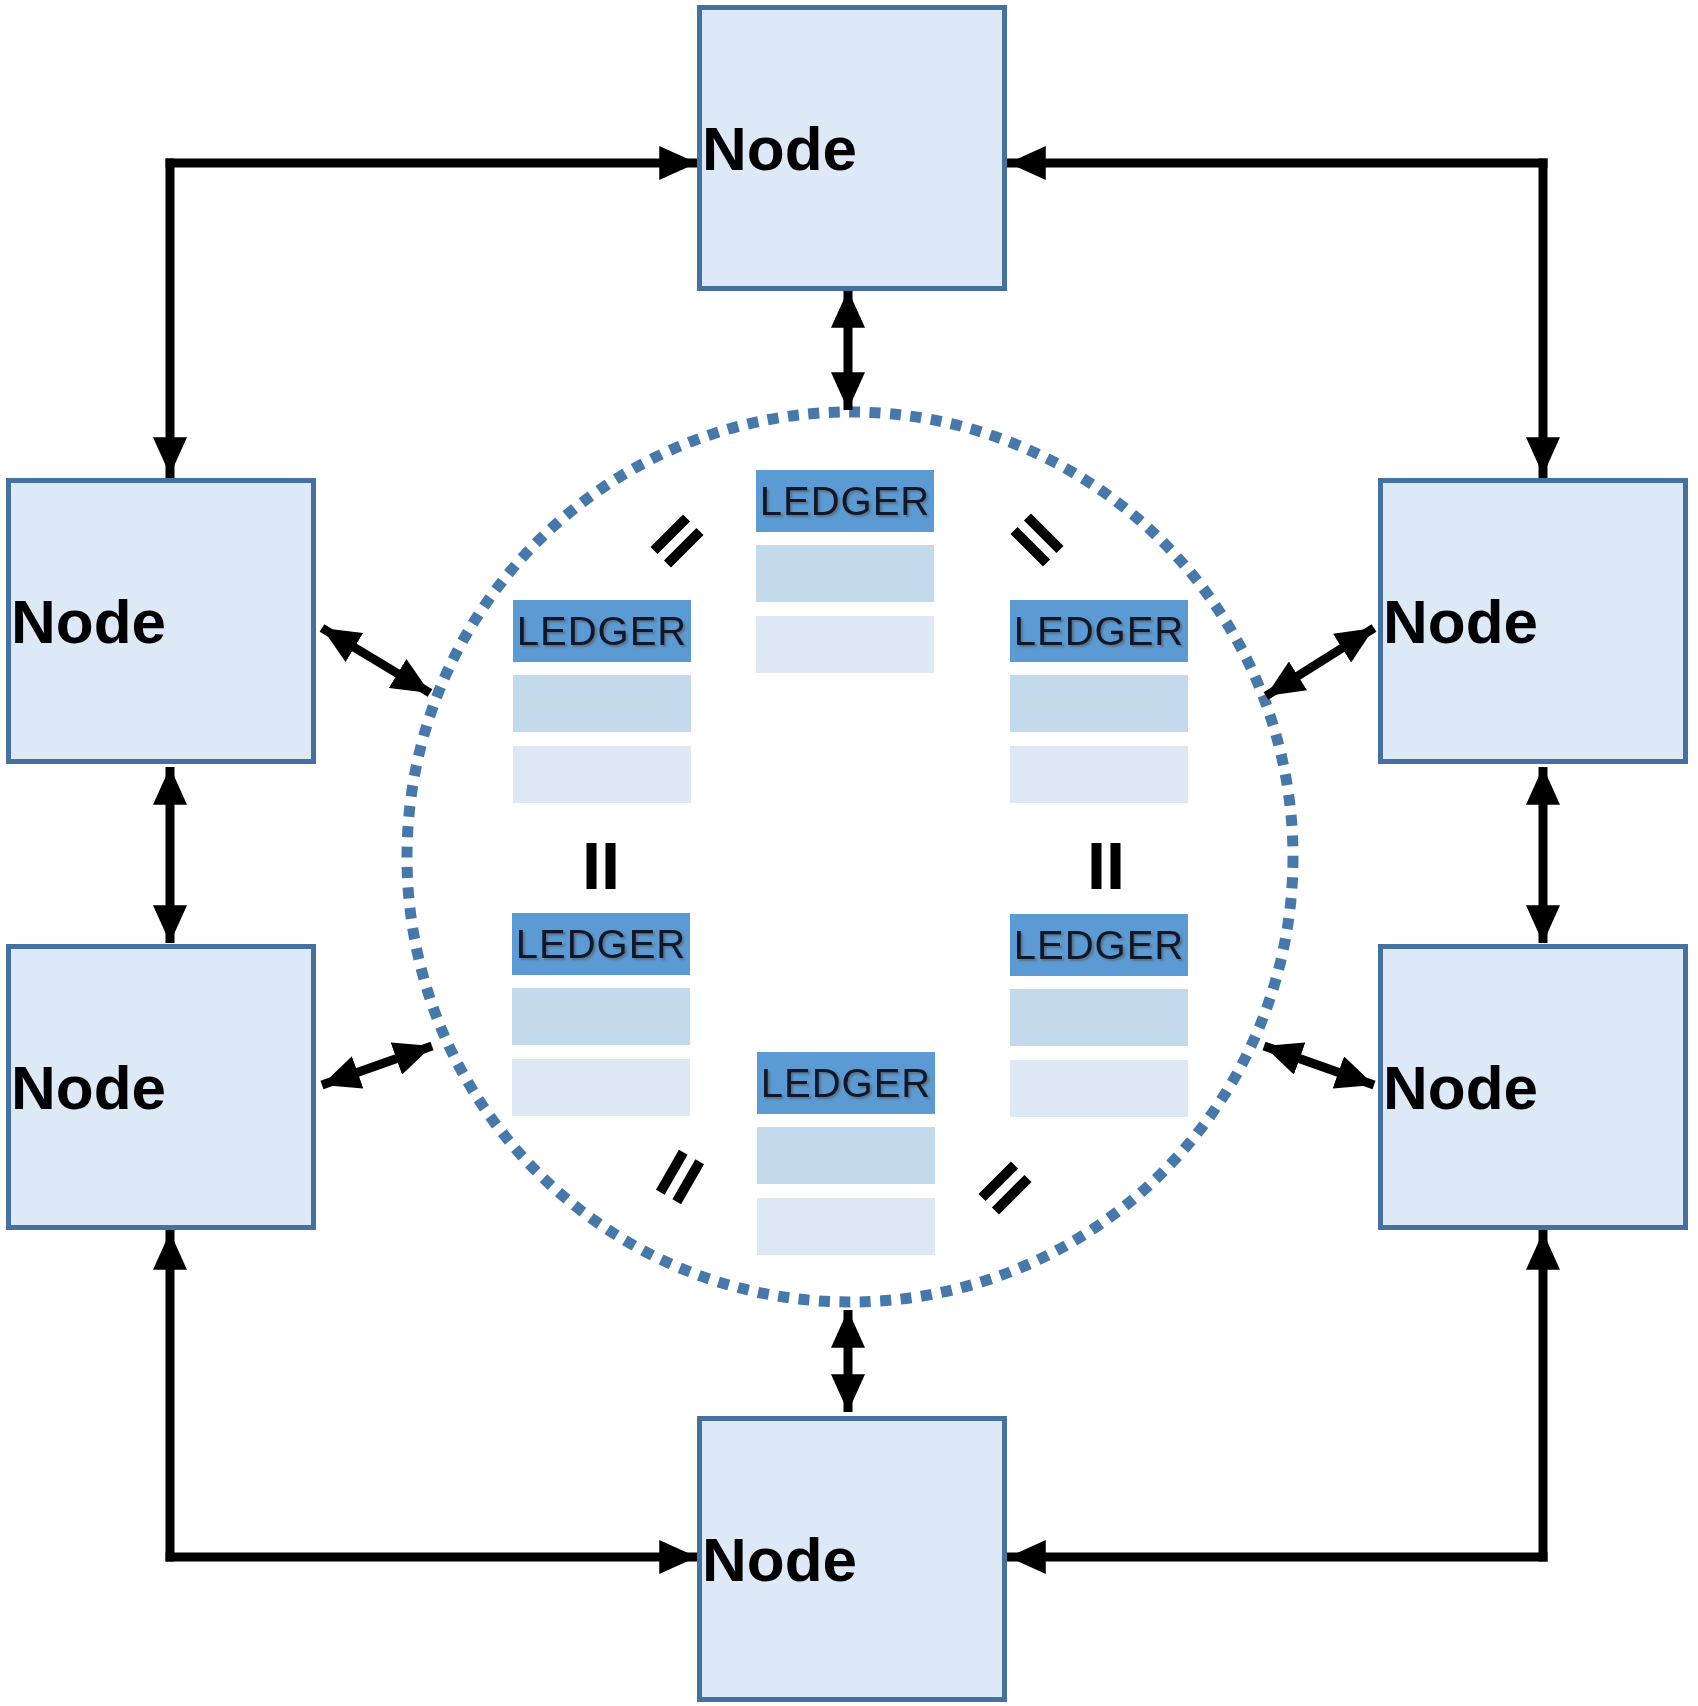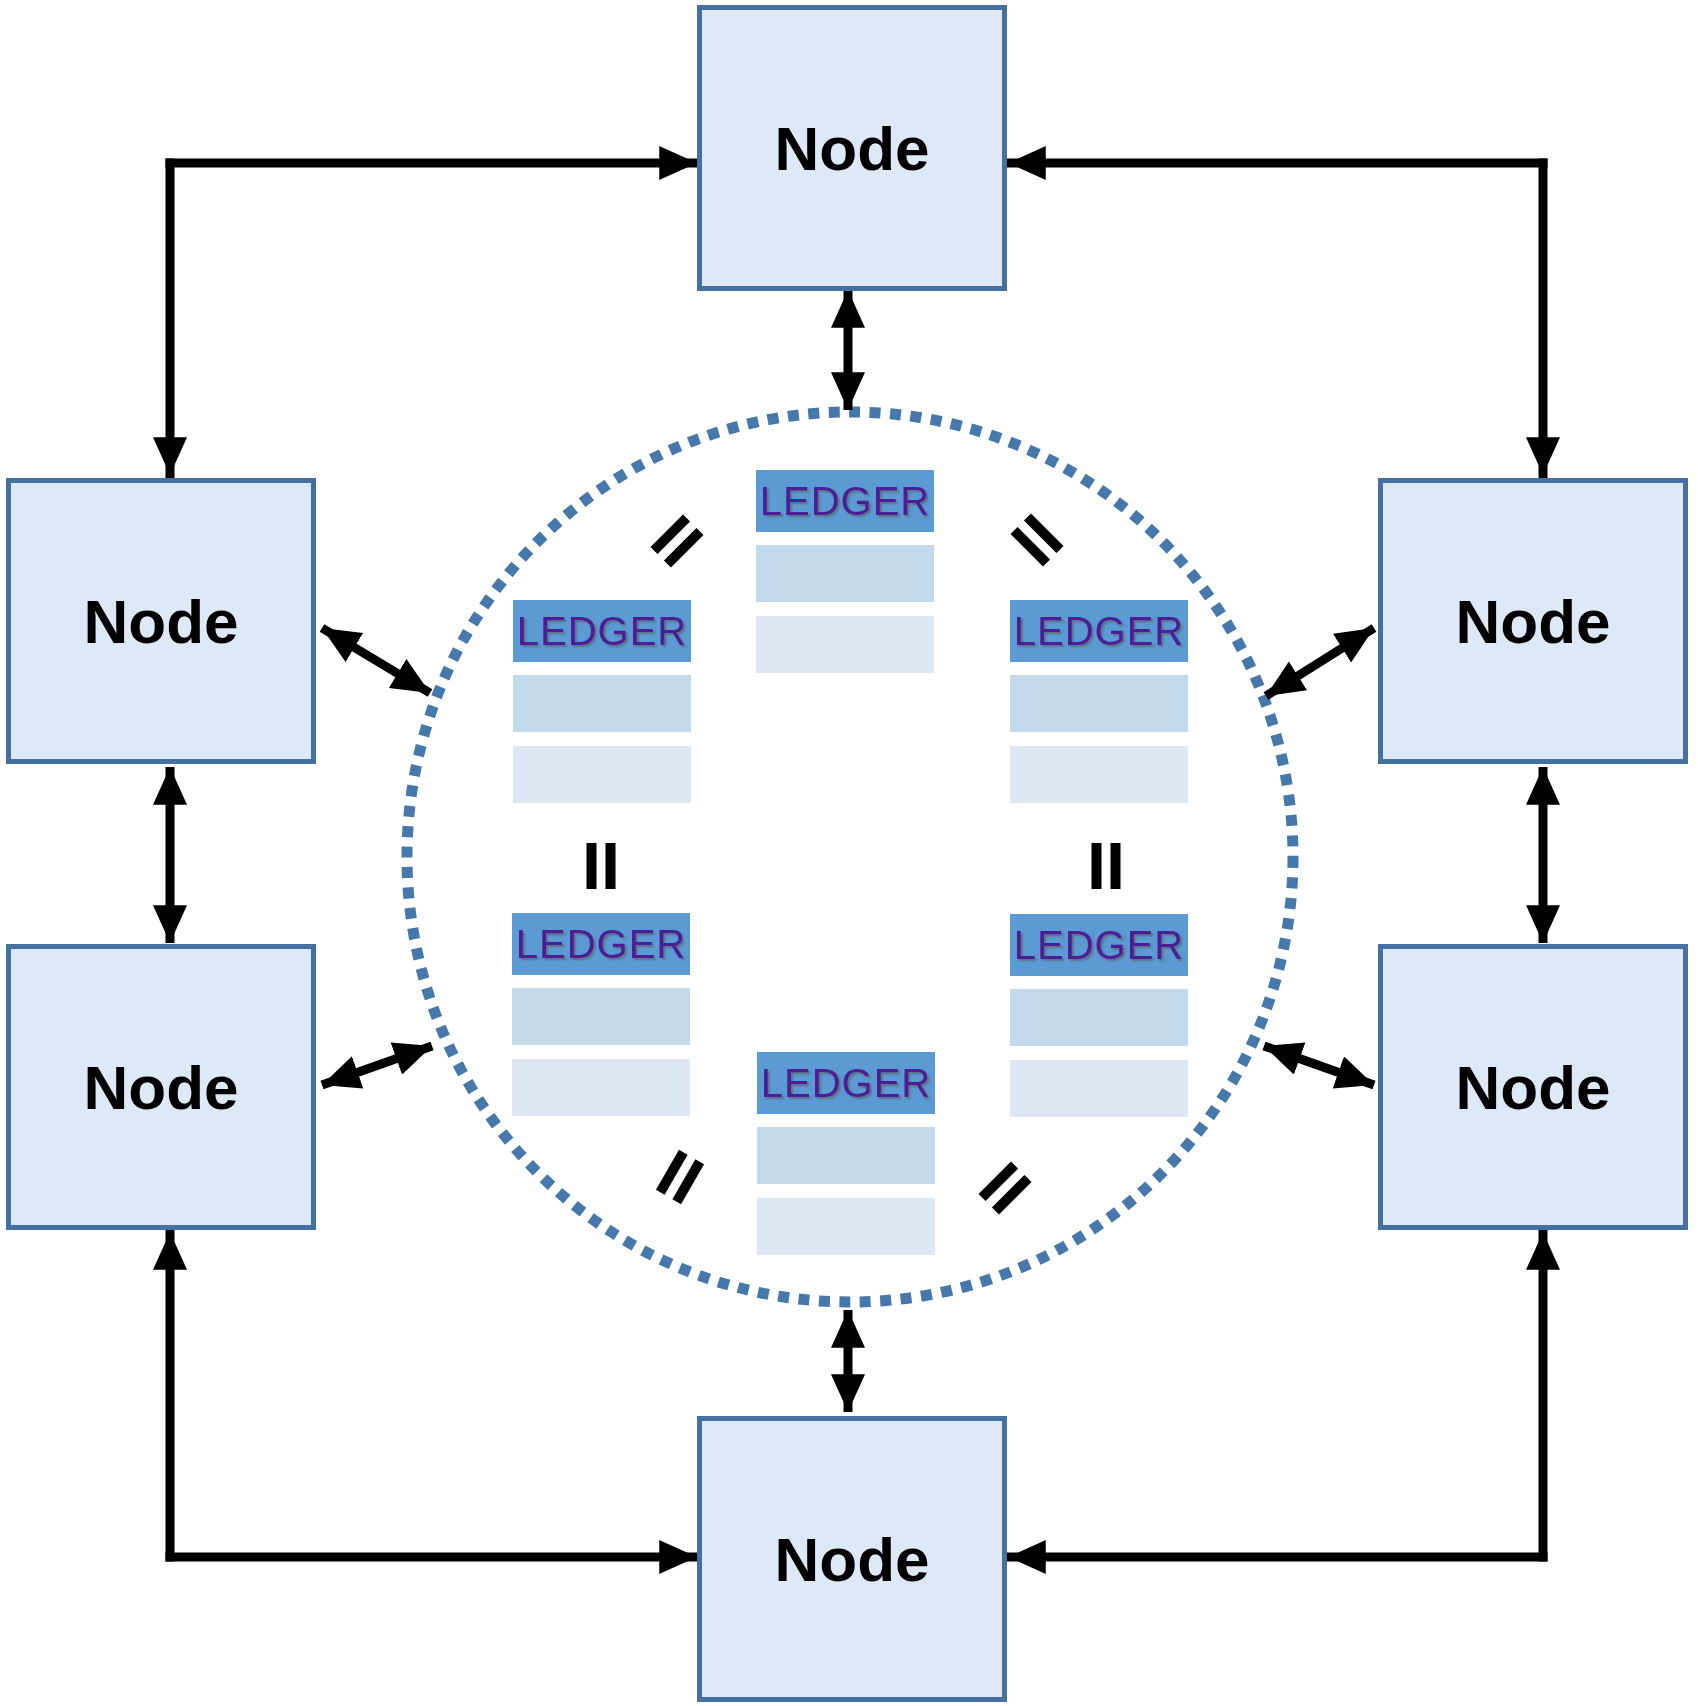--- a/index.html
+++ b/index.html
@@ -14,33 +14,33 @@
   }
   svg.connectors{position:absolute;left:0;top:0;}
   svg.connectors line{stroke:var(--arrow);stroke-width:9;}
   svg.connectors .elbow{stroke-linecap:square;}
   svg.connectors marker path{fill:var(--arrow);}
   .consensus-ellipse{fill:none;stroke:var(--circle-dot);stroke-width:11;stroke-dasharray:11 9.5;}
 
   .node{
     position:absolute;width:310px;height:286px;box-sizing:border-box;
     background:var(--node-fill);border:5px solid var(--node-border);
-    display:flex;align-items:center;justify-content:center;
+    display:flex;align-items:center;justify-content:flex-start;
     font-size:62px;font-weight:bold;color:var(--text);
   }
   .node-top{left:697px;top:5px;}
   .node-left-upper{left:6px;top:478px;}
   .node-left-lower{left:6px;top:944px;}
   .node-right-upper{left:1378px;top:478px;}
   .node-right-lower{left:1378px;top:944px;}
   .node-bottom{left:697px;top:1416px;}
 
   .ledger{position:absolute;width:178px;}
   .ledger .hd{
-    height:62px;background:var(--ledger-header);color:#4c1d95;font-size:40px;
+    height:62px;background:var(--ledger-header);color:#0f172a;font-size:40px;
     display:flex;align-items:center;justify-content:center;letter-spacing:1px;
     text-shadow:2px 2px 2px rgba(90,90,90,.6);
   }
   .ledger .r1{height:57px;margin-top:13px;background:var(--ledger-row1);}
   .ledger .r2{height:57px;margin-top:14px;background:var(--ledger-row2);}
   .ledger-top{left:756px;top:470px;}
   .ledger-left-upper{left:513px;top:600px;}
   .ledger-right-upper{left:1010px;top:600px;}
   .ledger-left-lower{left:512px;top:913px;}
   .ledger-right-lower{left:1010px;top:914px;}

